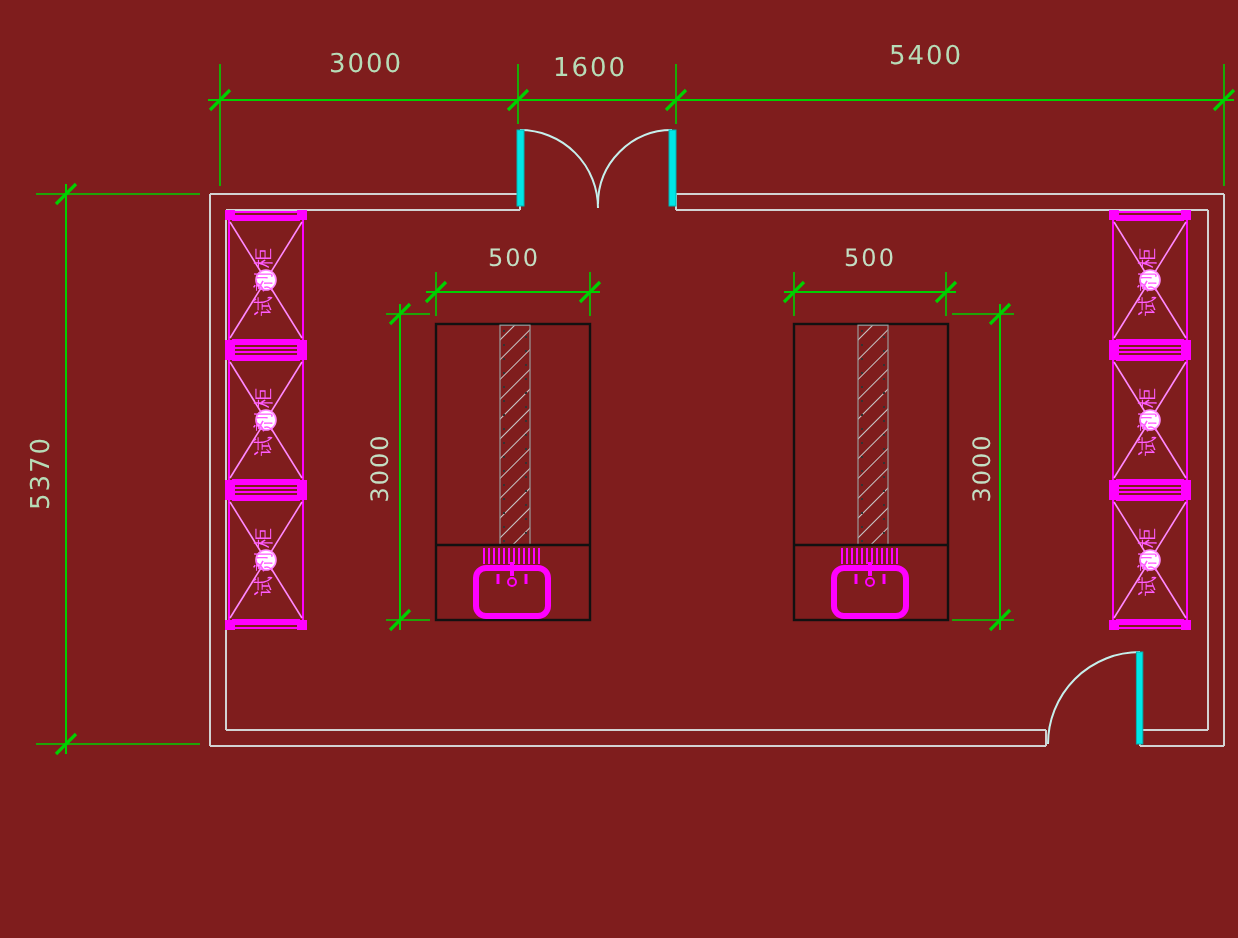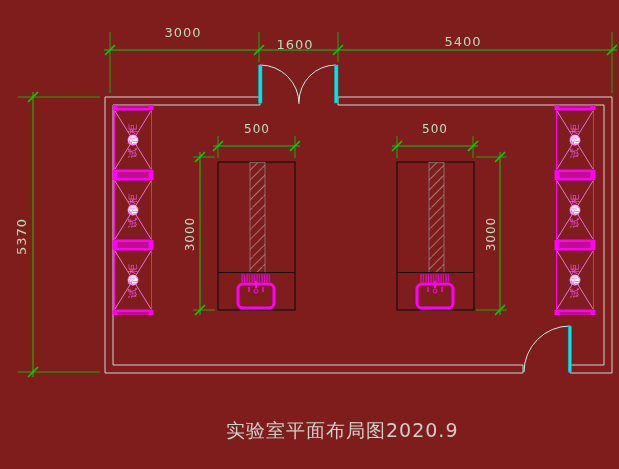--- a/index.html
+++ b/index.html
@@ -118,31 +118,30 @@
       <use href="#cabinet" x="556" y="105"></use>
       <use href="#cabinet" x="556" y="175"></use>
       <use href="#cabinet" x="556" y="245"></use>
     </g>
 
     <use href="#bench" x="218" y="162"></use>
     <use href="#bench" x="397" y="162"></use>
   </svg>
 
   <span class="lbl dim" style="left:158px;top:25px;width:50px;">3000</span>
-  <span class="lbl dim" style="left:270px;top:37px;width:50px;">1600</span>
-  <span class="lbl dim" style="left:438px;top:34px;width:50px;">5400</span>
+  <span class="lbl dim" style="left:270px;top:27px;width:50px;">1600</span>
+  <span class="lbl dim" style="left:438px;top:21px;width:50px;">5400</span>
   <span class="lbl dim rot" style="left:-4px;top:229px;width:50px;">5370</span>
 
   <span class="lbl dim-sm" style="left:237px;top:122px;width:40px;">500</span>
   <span class="lbl dim-sm" style="left:415px;top:122px;width:40px;">500</span>
   <span class="lbl dim-sm rot" style="left:165px;top:227px;width:50px;">3000</span>
   <span class="lbl dim-sm rot" style="left:466px;top:227px;width:50px;">3000</span>
 
   <span class="lbl cab-lbl rot" style="left:113px;top:134px;width:40px;">试剂柜</span>
   <span class="lbl cab-lbl rot" style="left:113px;top:204px;width:40px;">试剂柜</span>
   <span class="lbl cab-lbl rot" style="left:113px;top:274px;width:40px;">试剂柜</span>
   <span class="lbl cab-lbl rot" style="left:555px;top:134px;width:40px;">试剂柜</span>
   <span class="lbl cab-lbl rot" style="left:555px;top:204px;width:40px;">试剂柜</span>
   <span class="lbl cab-lbl rot" style="left:555px;top:274px;width:40px;">试剂柜</span>
 
-  <span class="lbl title" style="left:226px;top:418px;">实验室平面布局图2020.9</span>
 
 </div>
 
 </body></html>

